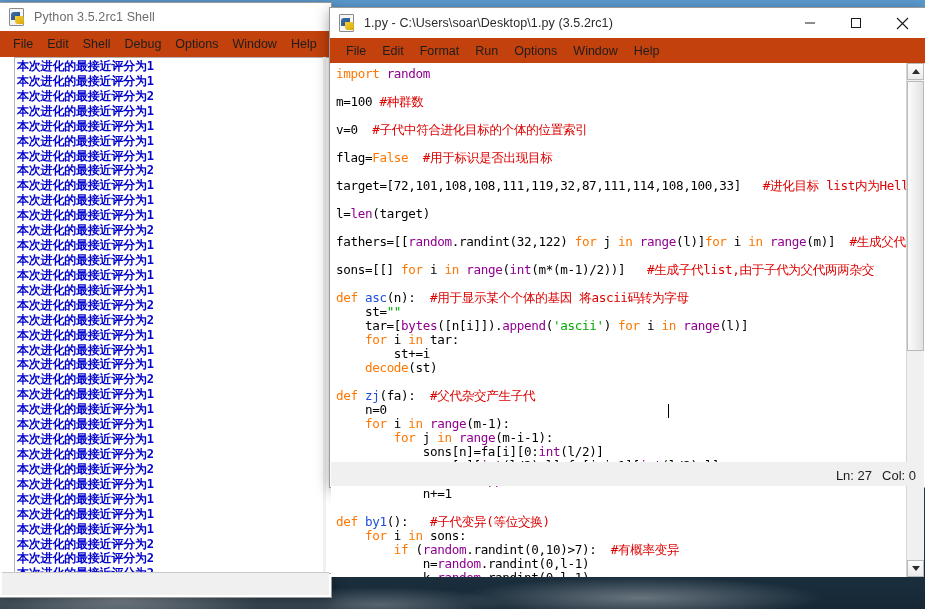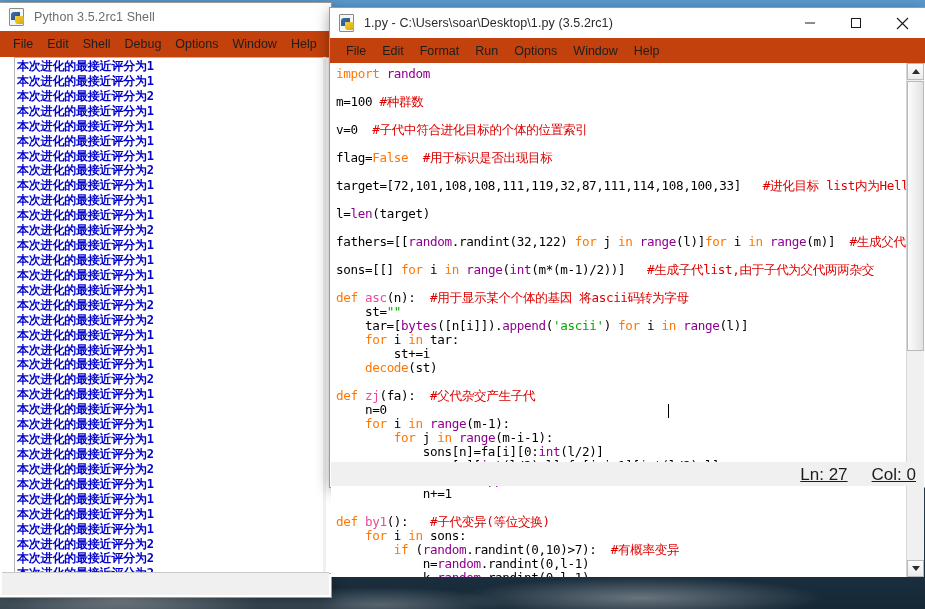--- a/index.html
+++ b/index.html
@@ -154,21 +154,21 @@
     font-family: "DejaVu Sans Mono", monospace;
     font-size: 12.6px;
     line-height: 14.0px;
     white-space: pre;
     color: #000000;
     padding: 4px 0 0 5px;
     letter-spacing: -0.35px;
   }
   .code .kw   { color: #ff7700; }
   .code .bi   { color: #900090; }
-  .code .def  { color: #ec4899; }
+  .code .def  { color: #1d4ed8; }
   .code .str  { color: #00aa00; }
   .code .cm   { color: #dd0000; }
 
   
   .caret {
     position: absolute;
     left: 338px; top: 396px;
     width: 1px; height: 14px;
     background: #000;
   }
@@ -218,25 +218,24 @@
   .ed-status {
     position: absolute;
     left: 1px; bottom: 1px;
     width: 593px; height: 22px;
     background: #f0f0f0;
     display: flex; align-items: center; justify-content: flex-end;
     padding-right: 8px;
     box-sizing: border-box;
   }
   .ed-status .st {
-    font-size: 17px;
+    font-size: 13px;
     color: #1c1c1c;
-    margin-left: 24px;
+    margin-left: 10px;
     font-family: "Liberation Sans", sans-serif;
-    text-decoration: underline;
   }
 </style>
 </head>
 <body>
 
 <div class="desktop"></div>
 
 <div class="window" id="shell-window">
 
   <div class="titlebar">

